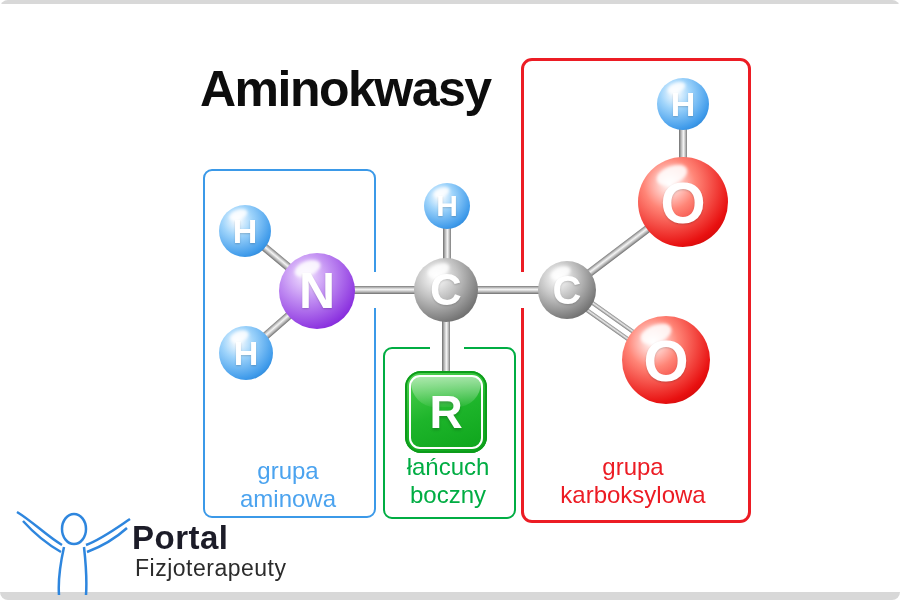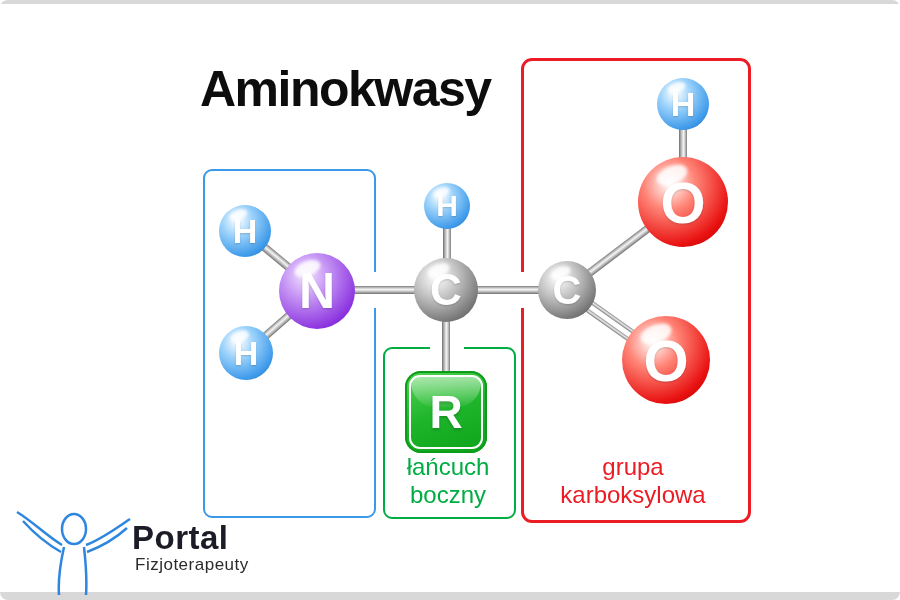--- a/index.html
+++ b/index.html
@@ -88,21 +88,21 @@
     font-size:24px;line-height:1.16;font-weight:400;
   }
   #label-amino{left:232px;top:457px;width:112px;color:#4BA3EF;}
   #label-side{left:392px;top:453px;width:112px;color:#00AD43;}
   #label-carboxyl{left:548px;top:453px;width:170px;color:#EC1C24;}
 
   
   #logo{position:absolute;left:12px;top:505px;z-index:4;}
   #logo-person{position:absolute;left:0;top:2px;}
   #logo-name{position:absolute;left:120px;top:14px;font-size:33px;font-weight:bold;color:#1c1c28;letter-spacing:0.5px;}
-  #logo-subtitle{position:absolute;left:123px;top:50px;font-size:17px;color:#2b2b2b;letter-spacing:0.5px;}
+  #logo-subtitle{position:absolute;left:123px;top:50px;font-size:23px;color:#2b2b2b;letter-spacing:0.5px;}
 </style>
 </head>
 <body>
 
 <div id="canvas">
 
   <div id="bar-top" class="bar"></div>
   <div id="bar-bottom" class="bar"></div>
 
   <div id="main-title">Aminokwasy</div>
@@ -155,20 +155,21 @@
   <div class="atom atom-o" style="left:622px;top:316px;width:88px;height:88px;font-size:58px;">
     <span class="sym">O</span>
   </div>
 
   <div id="r-square">
     <div class="gloss"></div>
     <div class="ring"></div>
     <span class="sym">R</span>
   </div>
 
+  <div id="label-amino" class="glabel">grupa aminowa</div>
   <div id="label-side" class="glabel">łańcuch boczny</div>
   <div id="label-carboxyl" class="glabel">grupa karboksylowa</div>
 
   <div id="logo">
     <svg id="logo-person" width="120" height="88" viewBox="0 0 120 88" fill="none">
       <ellipse cx="62" cy="22" rx="12" ry="15" stroke="#2e86de" stroke-width="2.5"></ellipse>
       <path d="M52 40 C 48 58, 46 74, 47 88" stroke="#2e86de" stroke-width="2.5"></path>
       <path d="M72 40 C 74 58, 75 74, 74 88" stroke="#2e86de" stroke-width="2.5"></path>
       <path d="M50 38 C 36 30, 20 14, 5 5" stroke="#2e86de" stroke-width="2.5"></path>
       <path d="M49 45 C 35 37, 20 24, 11 14" stroke="#2e86de" stroke-width="2.5"></path>

